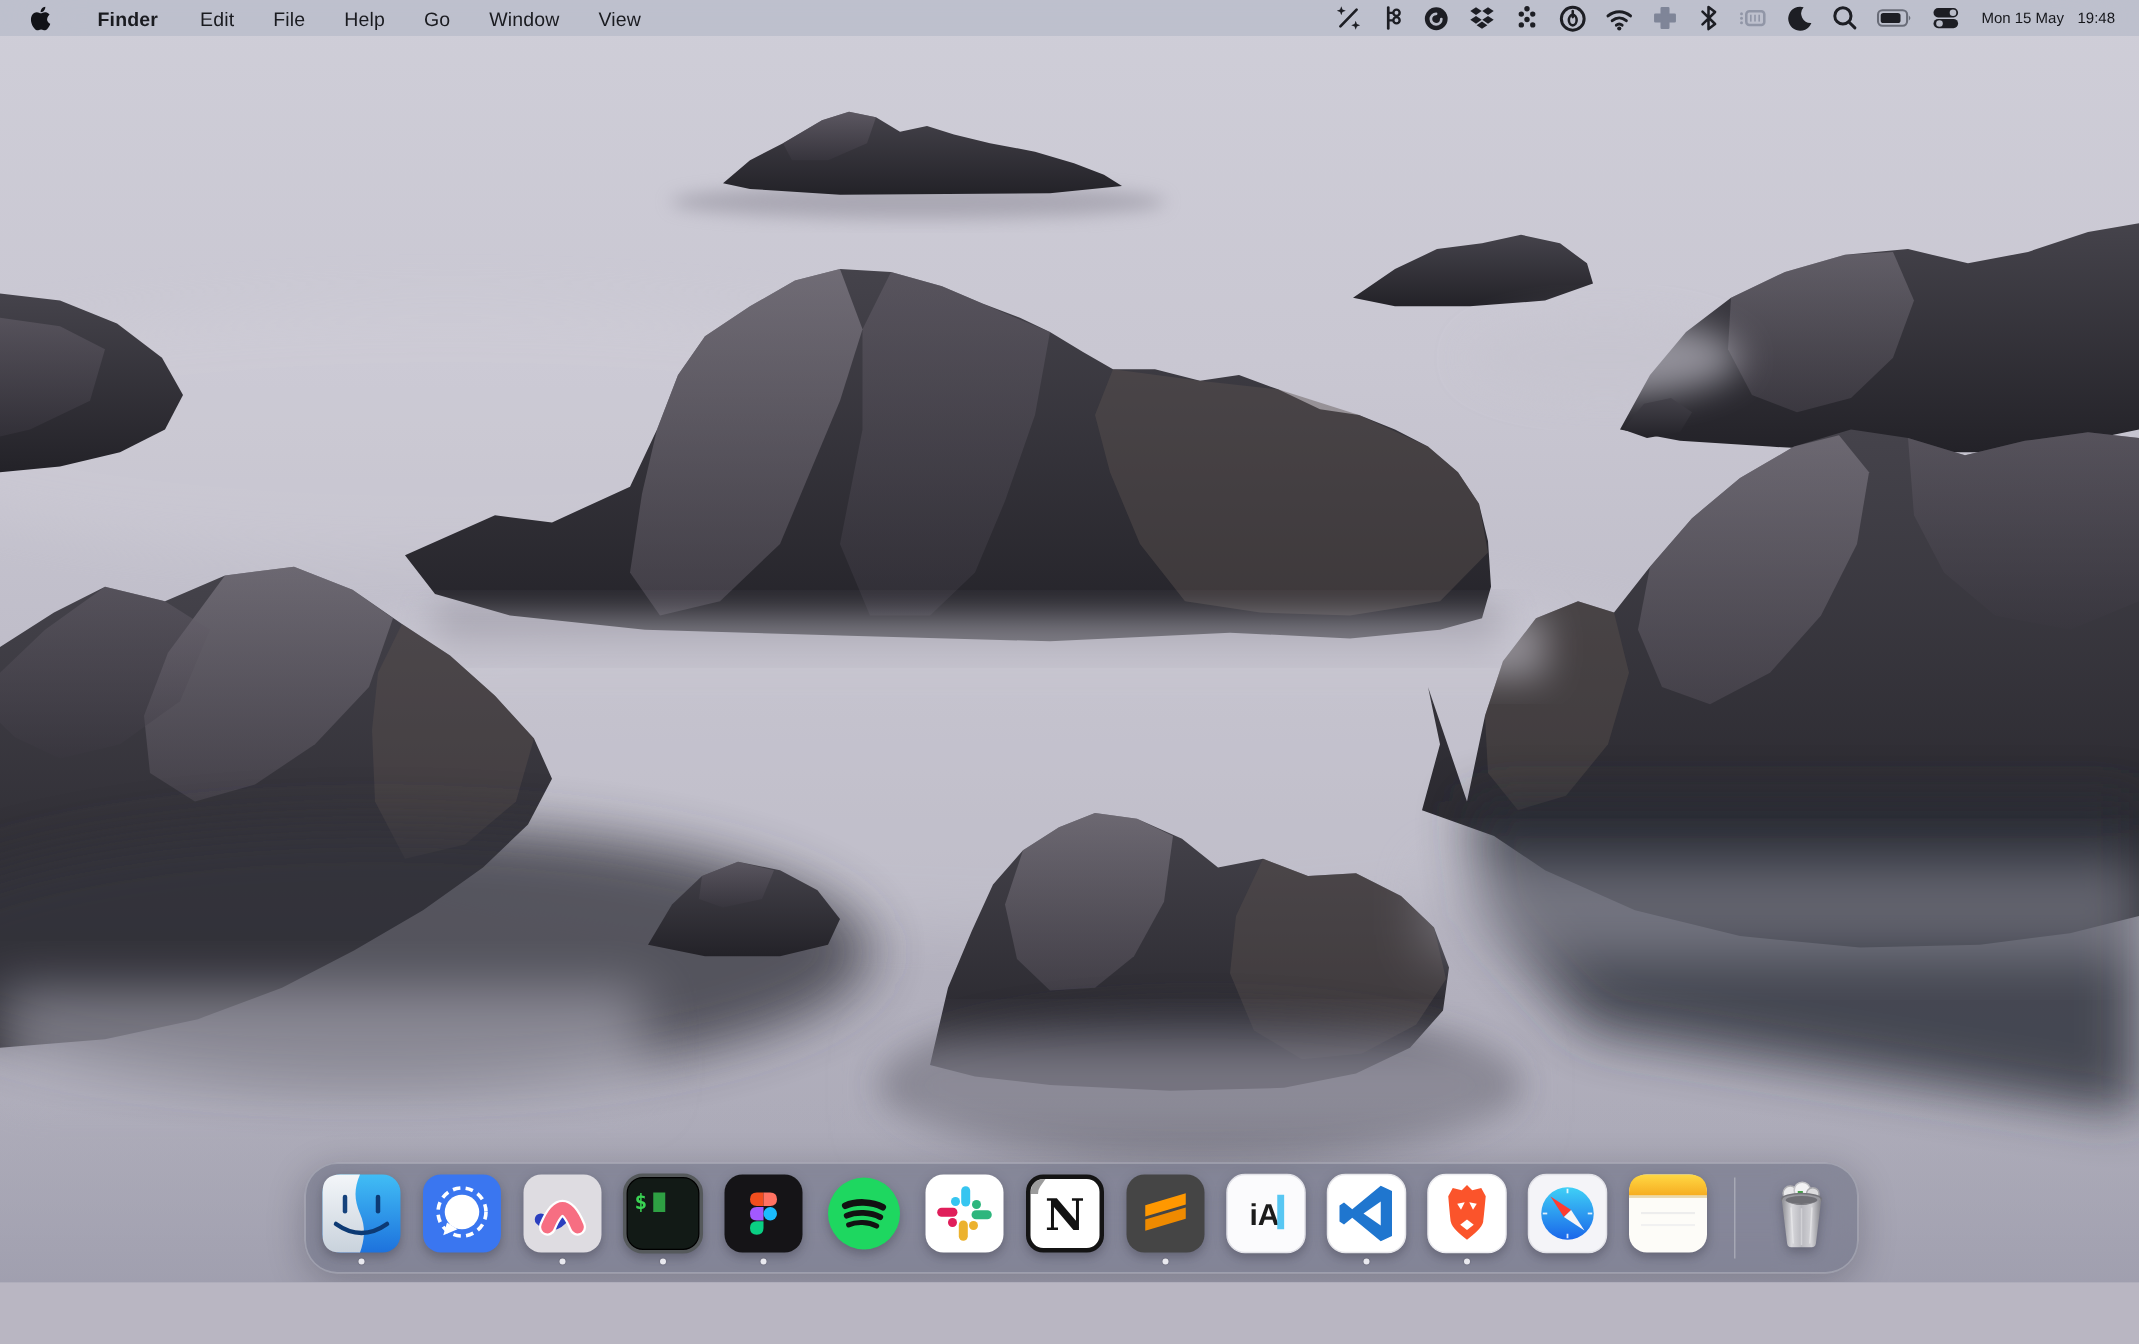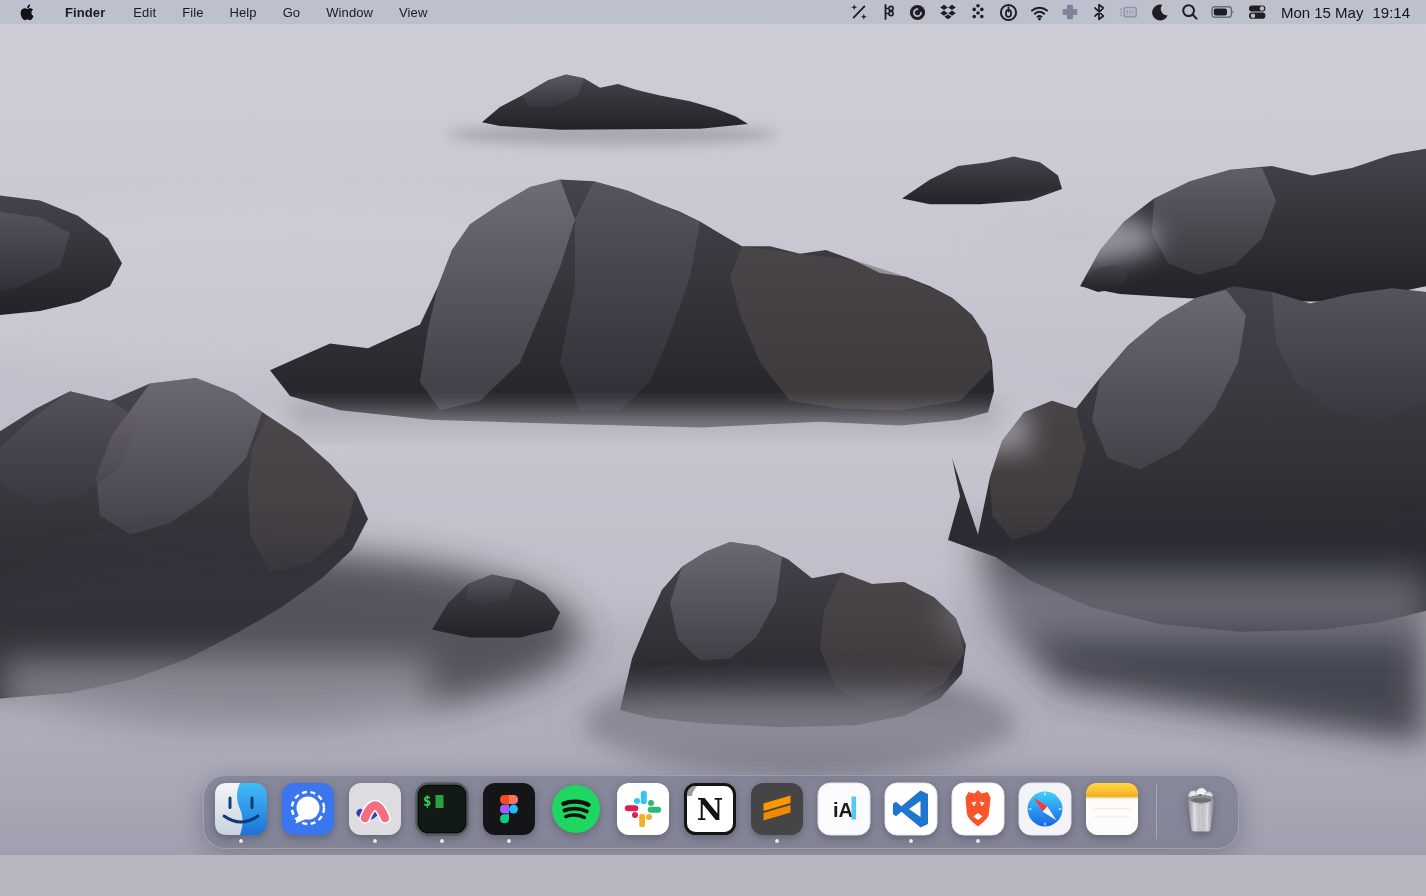--- a/index.html
+++ b/index.html
@@ -19,21 +19,21 @@
     backdrop-filter:blur(24px) saturate(1.4);
     display:flex;align-items:center;justify-content:space-between;
     color:#1a1b20;font-size:13px;z-index:10;
   }
   .mb-left{display:flex;align-items:center;height:100%;padding-left:18px;}
   .apple{display:flex;align-items:center;padding:0 16px 0 2px;height:100%;cursor:default;}
   .mb-item{padding:0 13px;height:100%;display:flex;align-items:center;cursor:default;letter-spacing:.1px;}
   .mb-item.bold{font-weight:bold;padding:0 15px;}
   .mb-right{display:flex;align-items:center;height:100%;padding-right:10px;}
   .status-icon{display:flex;align-items:center;justify-content:center;height:100%;padding:0 6px;}
-  .clock{display:flex;align-items:center;gap:9px;padding:0 6px 0 8px;font-size:15px;color:#15161b;}
+  .clock{display:flex;align-items:center;gap:9px;padding:0 6px 0 8px;font-size:10px;color:#15161b;}
 
   
   .dock{
     position:absolute;bottom:6px;left:50%;transform:translateX(calc(-50% + 8px));
     height:72px;display:flex;align-items:center;gap:13px;
     padding:0 10px;border-radius:22px;
     background:rgba(88,92,112,0.42);
     border:0.5px solid rgba(255,255,255,0.22);
     box-shadow:0 6px 24px rgba(20,20,30,0.25);
     backdrop-filter:blur(24px) saturate(1.3);
@@ -255,21 +255,21 @@
       <span class="status-icon">
         <svg width="19" height="18" viewBox="0 0 19 18">
           <rect x="1" y="2.4" width="16.4" height="6.2" rx="3.1" fill="#1d1e24"></rect>
           <circle cx="14" cy="5.5" r="2.2" fill="#b9bcc8"></circle>
           <rect x="1" y="9.6" width="16.4" height="6.2" rx="3.1" fill="#1d1e24"></rect>
           <circle cx="5" cy="12.7" r="2.2" fill="#b9bcc8"></circle>
         </svg>
       </span>
       <span class="clock">
         <span>Mon 15 May</span>
-        <span>19:14</span>
+        <span>19:48</span>
       </span>
     </div>
   </header>
 
   <div class="dock">
 
     <div class="dock-item" title="Finder">
       <svg viewBox="0 0 54 54">
         <defs>
           <linearGradient id="gFindR" x1="0" y1="0" x2="0" y2="1">

